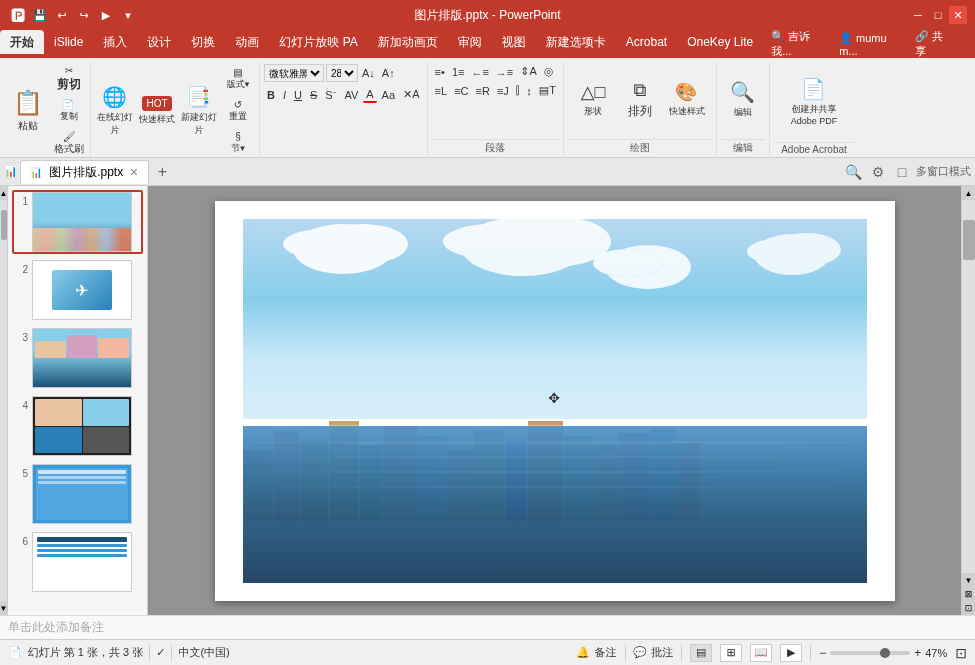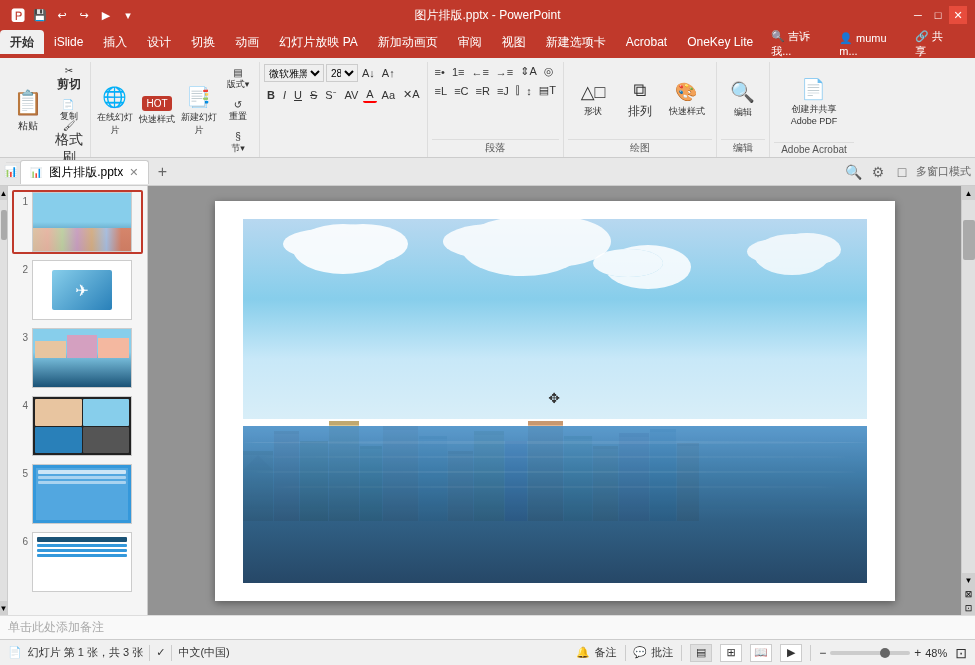--- a/index.html
+++ b/index.html
@@ -301,21 +301,21 @@
         <div class="ribbon-btn-small">
           <div>✂</div>
           <div style="font-size:12px;font-weight:bold;">剪切</div>
         </div>
         <div class="ribbon-btn-small">
           <div>📄</div>
           <div style="font-size:9px;">复制</div>
         </div>
         <div class="ribbon-btn-small">
           <div>🖌</div>
-          <div style="font-size:14px;">格式刷</div>
+          <div style="font-size:10px;">格式刷</div>
         </div>
       </div>
     </div>
     <div class="ribbon-group-label">剪贴板</div>
   </div>
 
   <div class="ribbon-group">
     <div class="ribbon-group-content">
       <div style="display:flex; flex-direction:column; gap:2px;">
         <div style="display:flex; gap:2px;">
@@ -625,17 +625,17 @@
     <div class="view-btn" title="幻灯片浏览">⊞</div>
     <div class="view-btn" title="阅读视图">📖</div>
     <div class="view-btn" title="幻灯片放映">▶</div>
     <div class="status-divider"></div>
     <div class="zoom-control">
       <div style="font-size:12px; cursor:pointer;">−</div>
       <div class="zoom-slider">
         <div class="zoom-slider-thumb"></div>
       </div>
       <div style="font-size:12px; cursor:pointer;">+</div>
-      <span>48%</span>
+      <span>47%</span>
     </div>
     <div style="cursor:pointer; font-size:14px;">⊡</div>
   </div>
 </div>
 
 </body></html>

